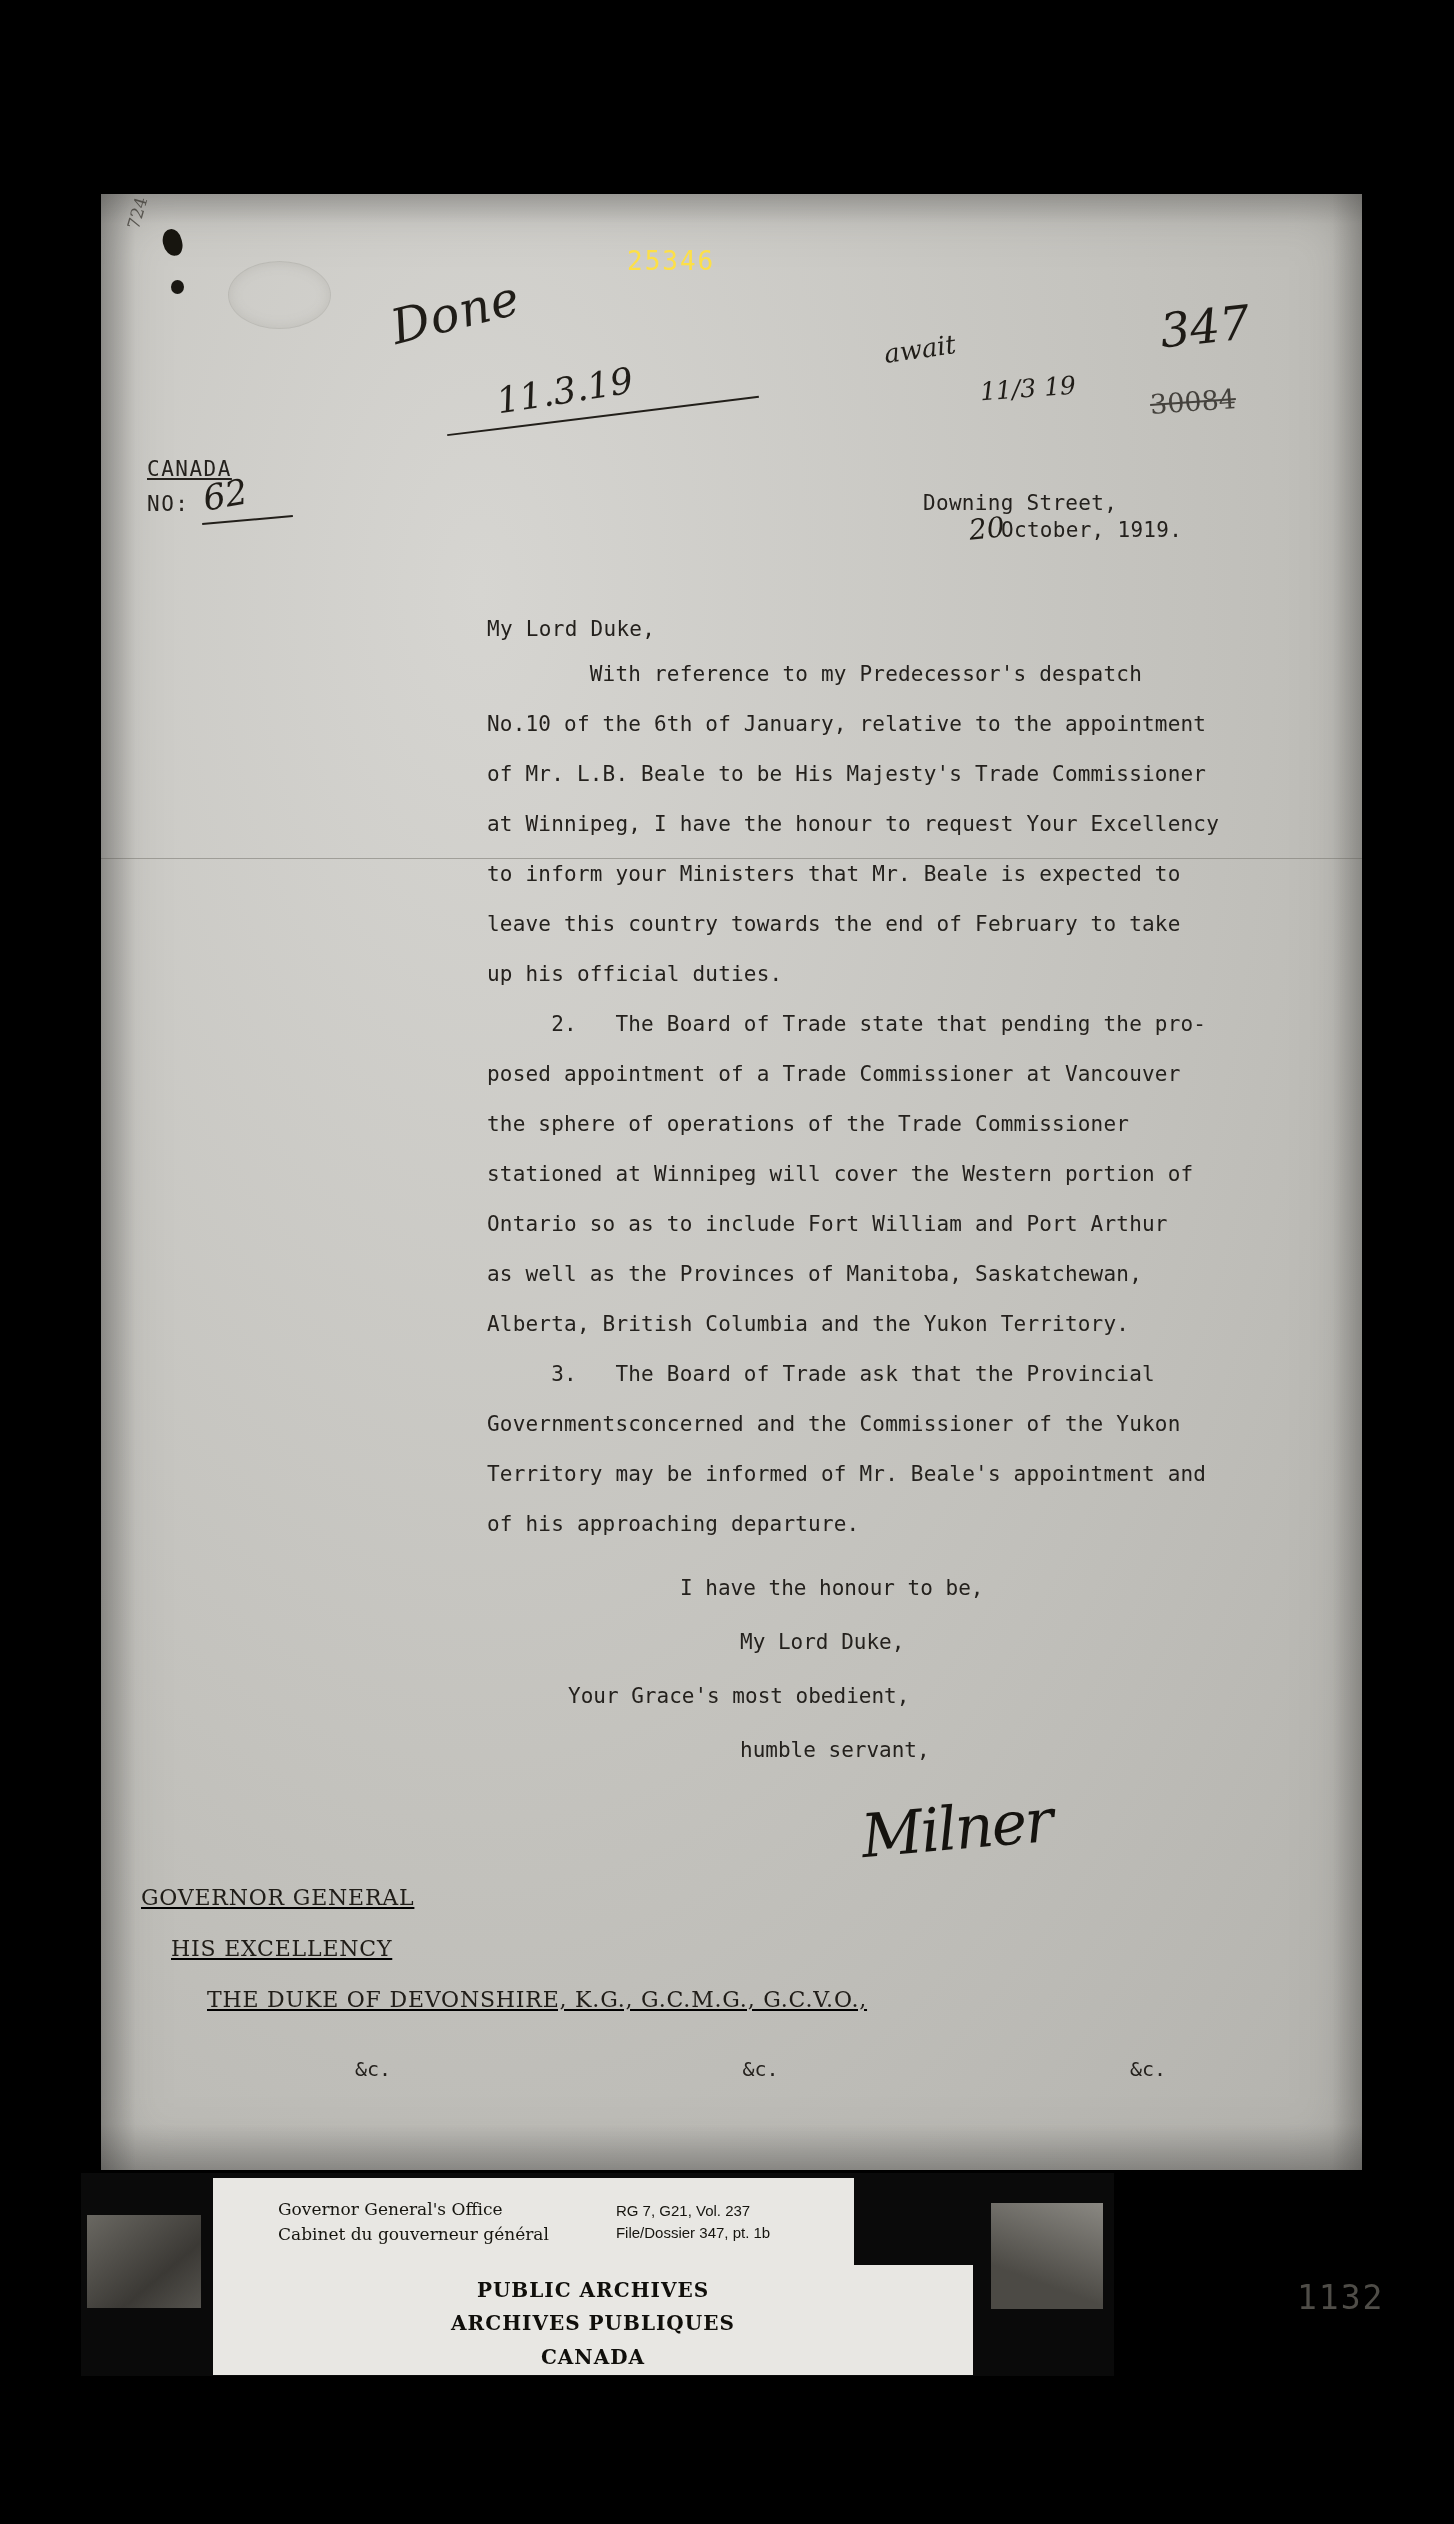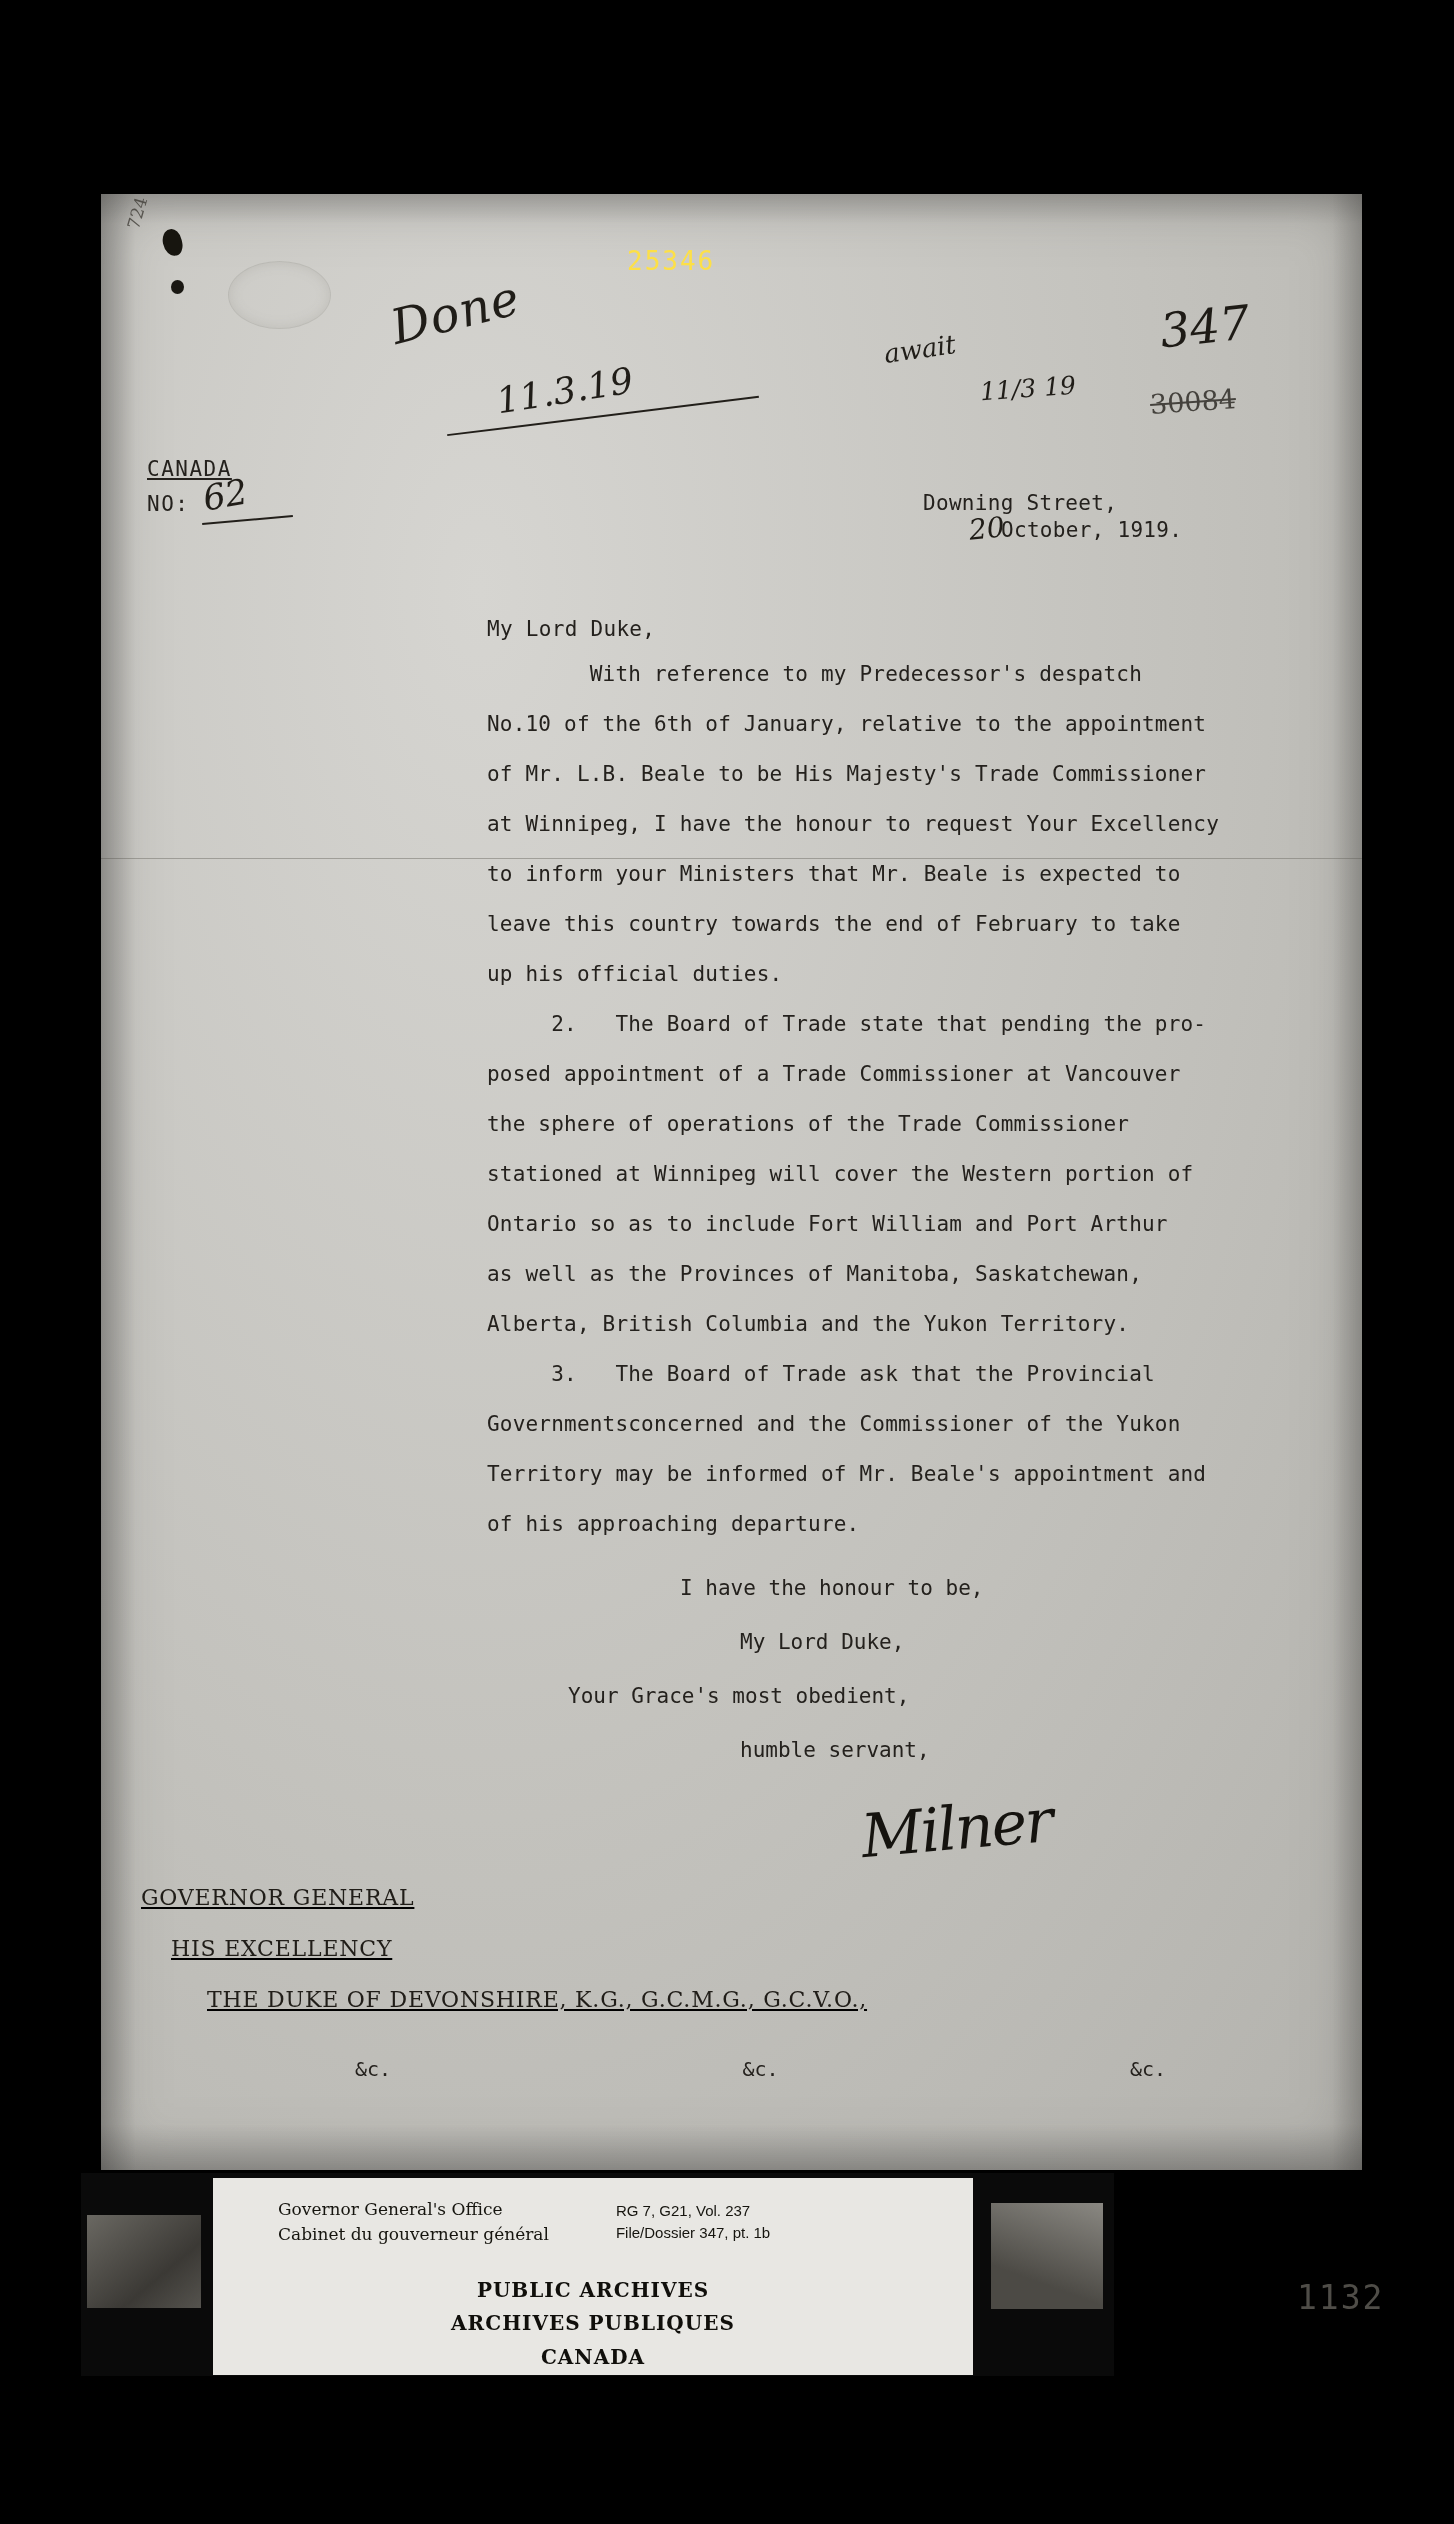--- a/index.html
+++ b/index.html
@@ -302,21 +302,21 @@
     left: 81px;
     top: 2173px;
     width: 1033px;
     height: 203px;
     background: #0a0a0a;
   }
   #archive-card-top {
     position: absolute;
     left: 213px;
     top: 2178px;
-    width: 760px;
+    width: 641px;
     height: 87px;
     background: #e8e7e3;
     display: flex;
     align-items: center;
   }
   #archive-card-top .col-left {
     padding-left: 65px;
     font-family: "DejaVu Serif", serif;
     font-size: 17px;
     color: #16150f;

